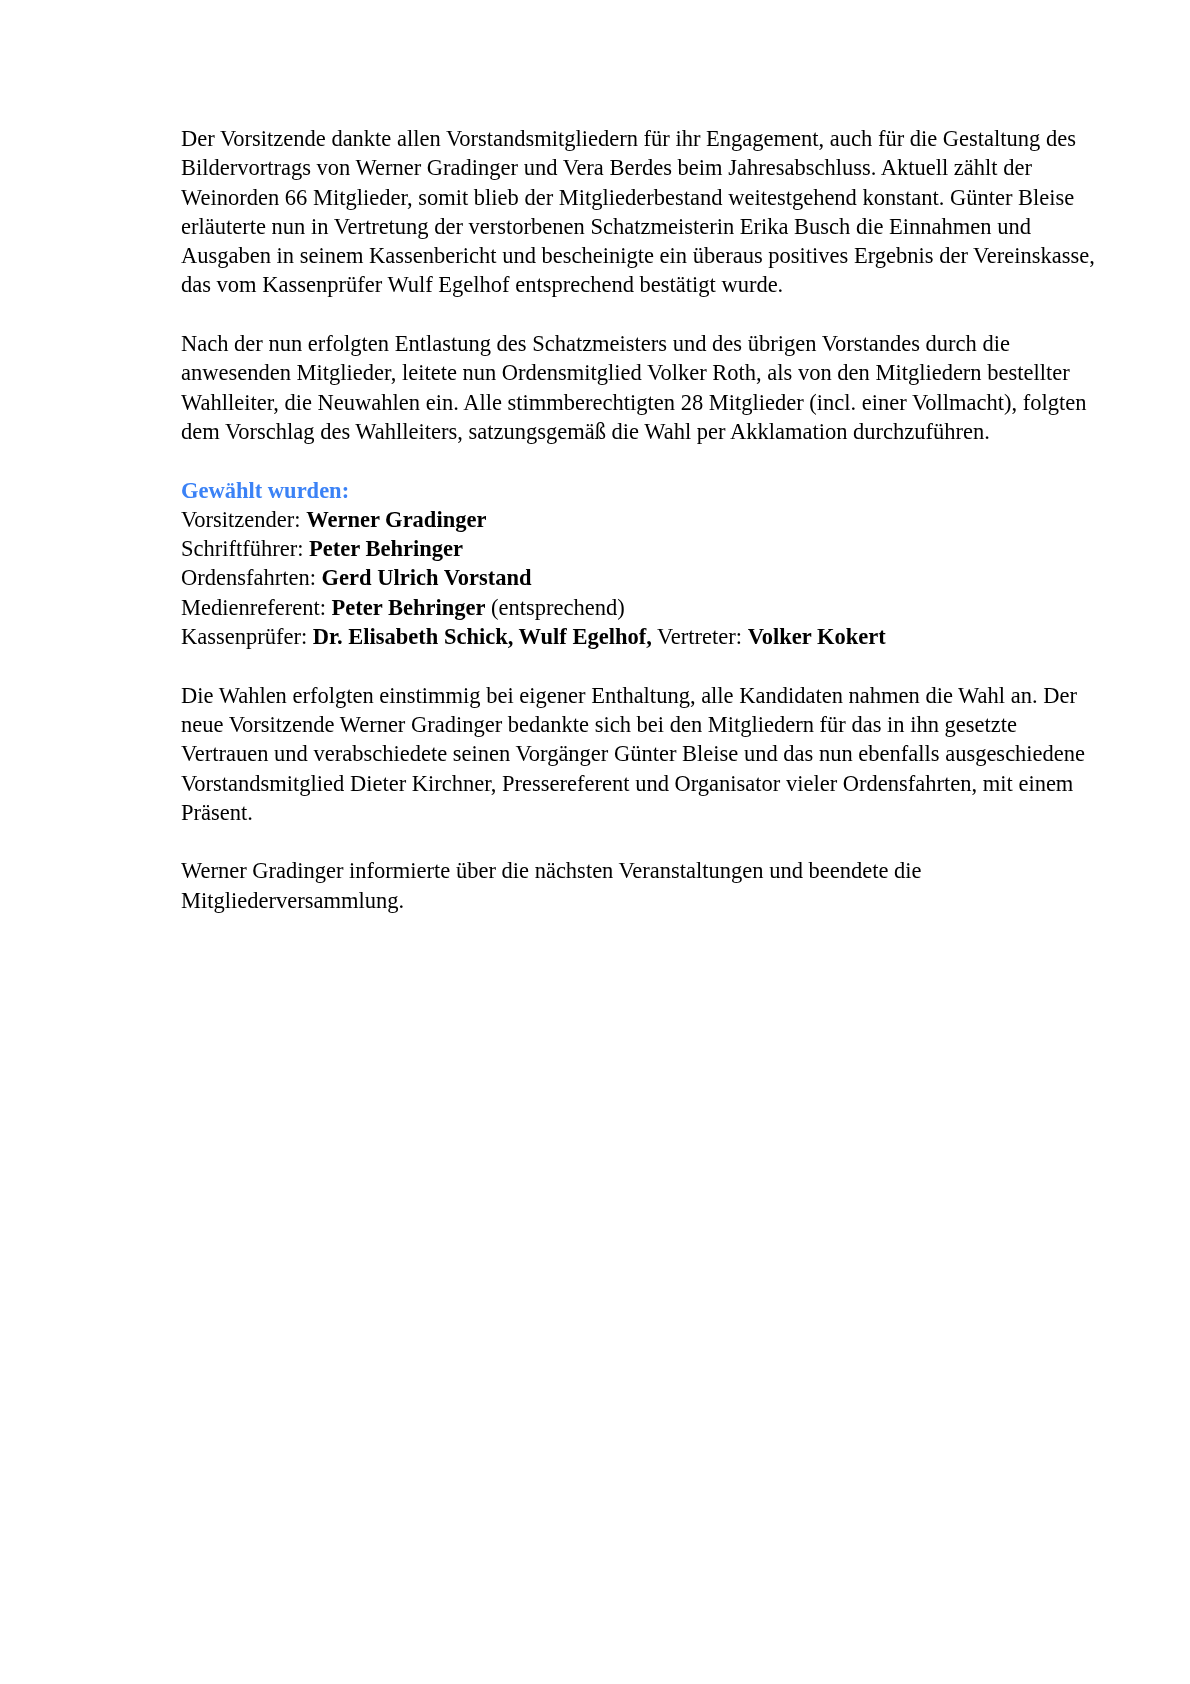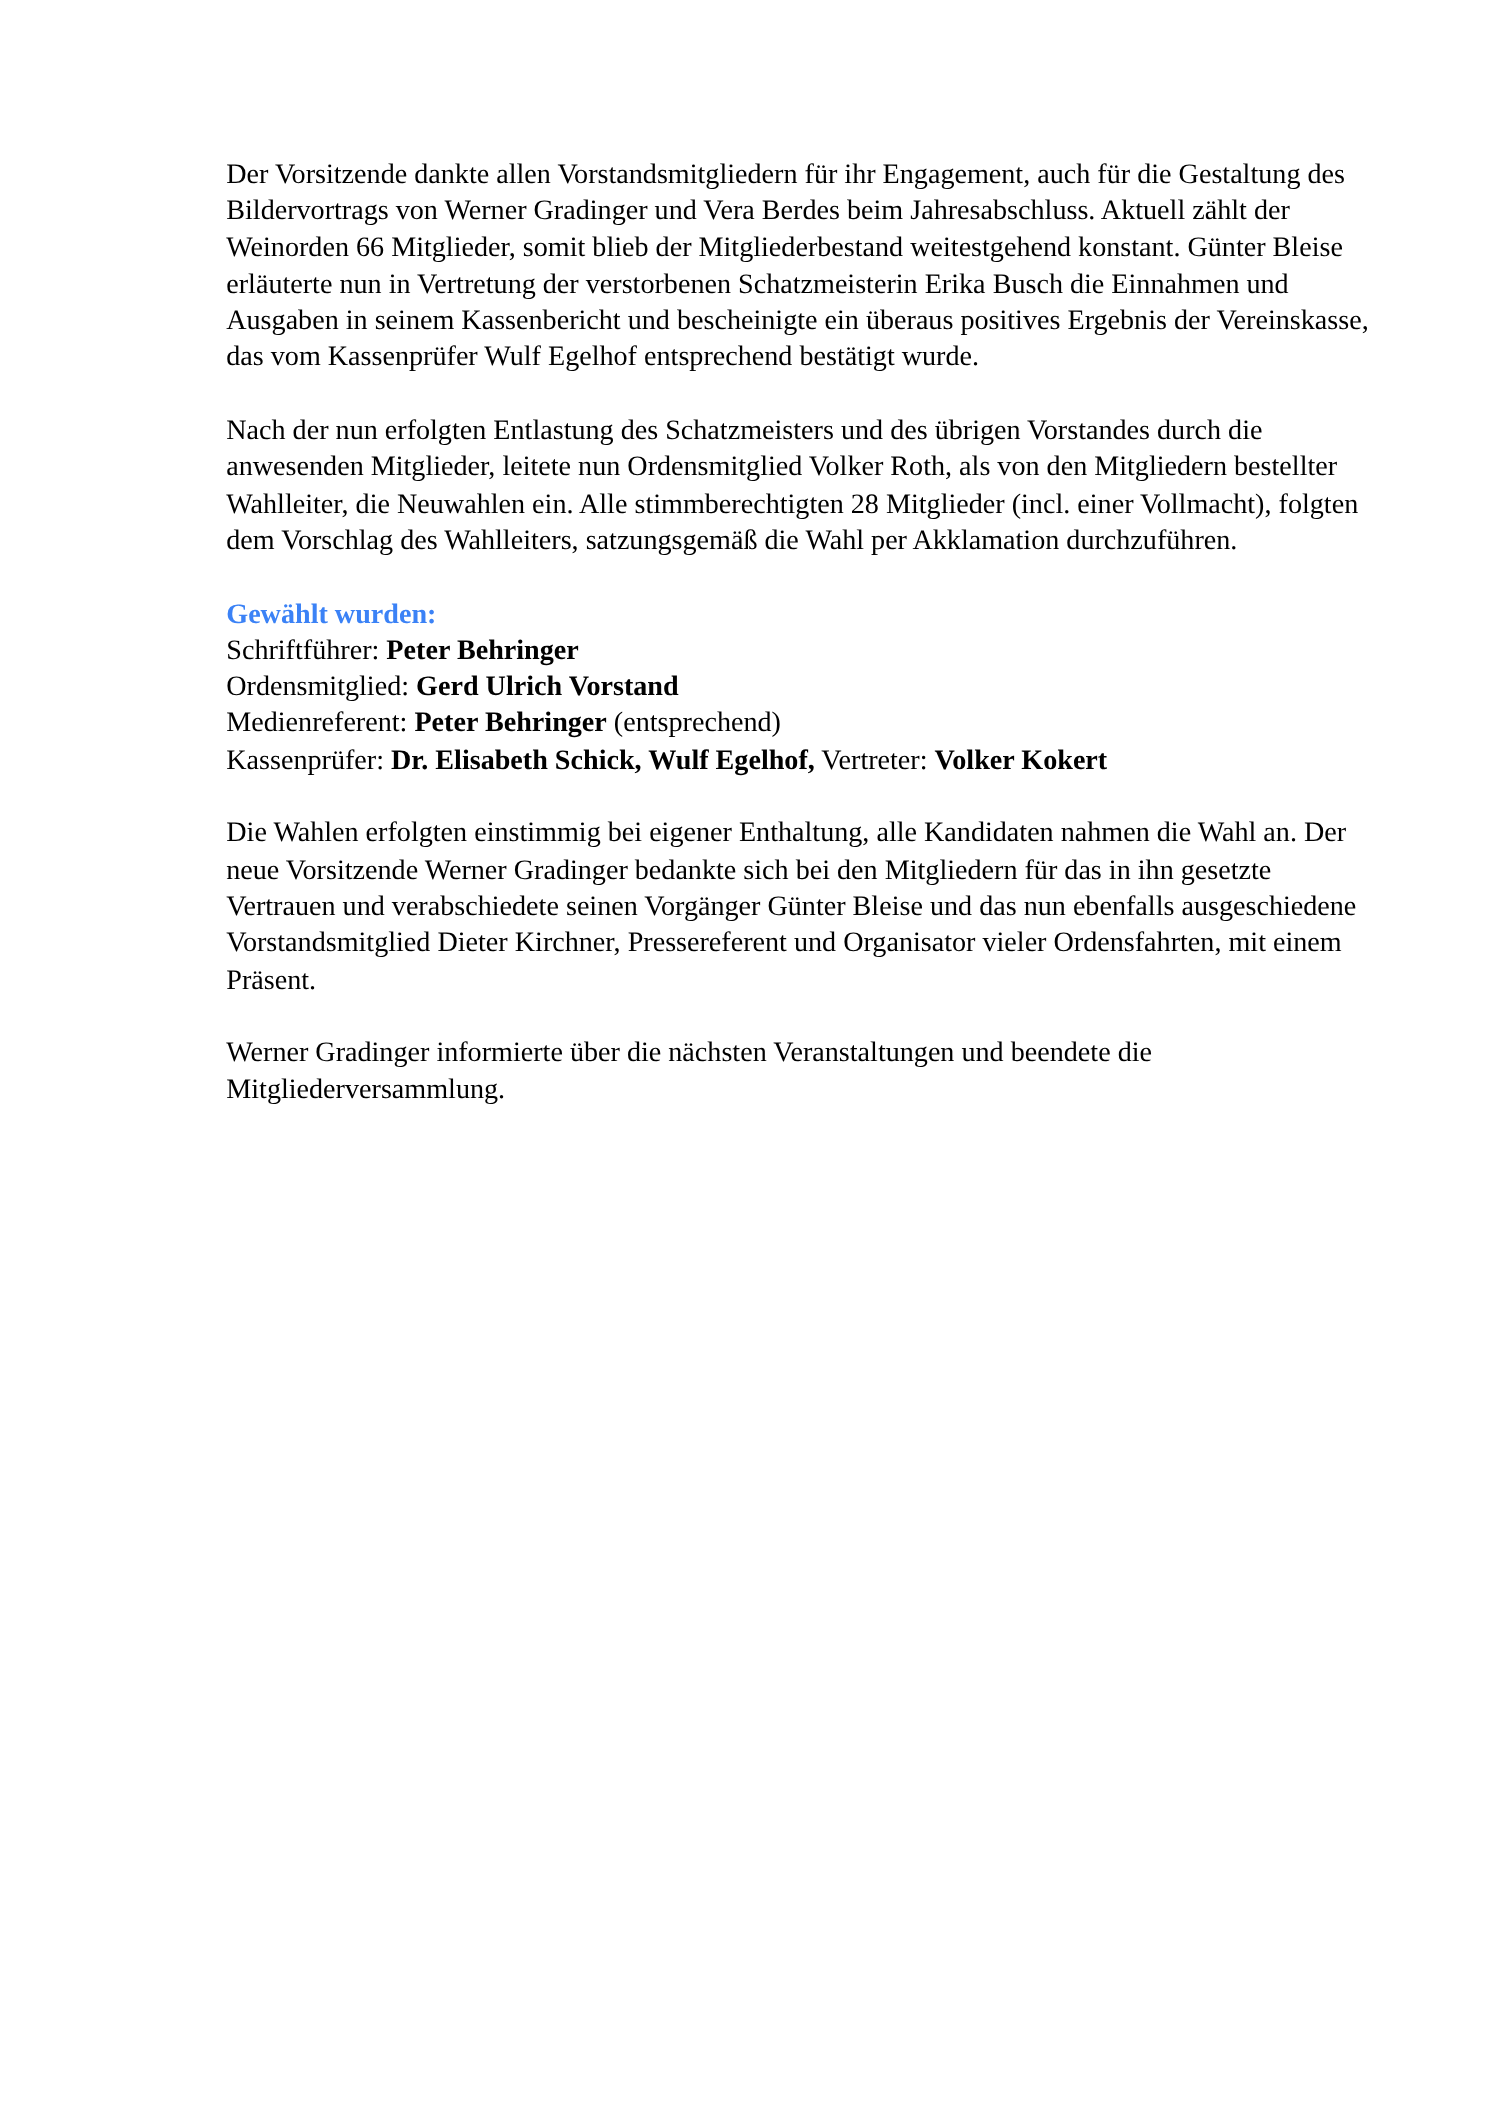--- a/index.html
+++ b/index.html
@@ -45,24 +45,25 @@
 <div class="page">
   <div class="content">
 
     <p>Der Vorsitzende dankte allen Vorstandsmitgliedern für ihr Engagement, auch für die Gestaltung des Bildervortrags von Werner Gradinger und Vera Berdes beim Jahresabschluss. Aktuell zählt der Weinorden 66 Mitglieder, somit blieb der Mitgliederbestand weitestgehend konstant. Günter Bleise erläuterte nun in Vertretung der verstorbenen Schatzmeisterin Erika Busch die Einnahmen und Ausgaben in seinem Kassenbericht und bescheinigte ein überaus positives Ergebnis der Vereinskasse, das vom Kassenprüfer Wulf Egelhof entsprechend bestätigt wurde.</p>
 
     <p>Nach der nun erfolgten Entlastung des Schatzmeisters und des übrigen Vorstandes durch die anwesenden Mitglieder, leitete nun Ordensmitglied Volker Roth, als von den Mitgliedern bestellter Wahlleiter, die Neuwahlen ein. Alle stimmberechtigten 28 Mitglieder (incl. einer Vollmacht), folgten dem Vorschlag des Wahlleiters, satzungsgemäß die Wahl per Akklamation durchzuführen.</p>
 
     <div class="elected">
       <div class="heading b">Gewählt wurden:</div>
 
+      <div class="line"><span>Vorsitzender: </span><span class="b">Werner Gradinger</span><span></span><span></span><span class="b"></span></div>
 
       <div class="line"><span>Schriftführer: </span><span class="b">Peter Behringer</span><span></span><span></span><span class="b"></span></div>
 
-      <div class="line"><span>Ordensmitglied: </span><span class="b">Gerd Ulrich Vorstand</span><span></span><span></span><span class="b"></span></div>
+      <div class="line"><span>Ordensfahrten: </span><span class="b">Gerd Ulrich Vorstand</span><span></span><span></span><span class="b"></span></div>
 
       <div class="line"><span>Medienreferent: </span><span class="b">Peter Behringer</span><span> (entsprechend)</span><span></span><span class="b"></span></div>
 
 
       <div class="line"><span>Kassenprüfer: </span><span class="b">Dr. Elisabeth Schick, Wulf Egelhof,</span><span></span><span> Vertreter: </span><span class="b">Volker Kokert</span></div>
     </div>
 
     <p>Die Wahlen erfolgten einstimmig bei eigener Enthaltung, alle Kandidaten nahmen die Wahl an. Der neue Vorsitzende Werner Gradinger bedankte sich bei den Mitgliedern für das in ihn gesetzte Vertrauen und verabschiedete seinen Vorgänger Günter Bleise und das nun ebenfalls ausgeschiedene Vorstandsmitglied Dieter Kirchner, Pressereferent und Organisator vieler Ordensfahrten, mit einem Präsent.</p>
 
     <p>Werner Gradinger informierte über die nächsten Veranstaltungen und beendete die Mitgliederversammlung.</p>

